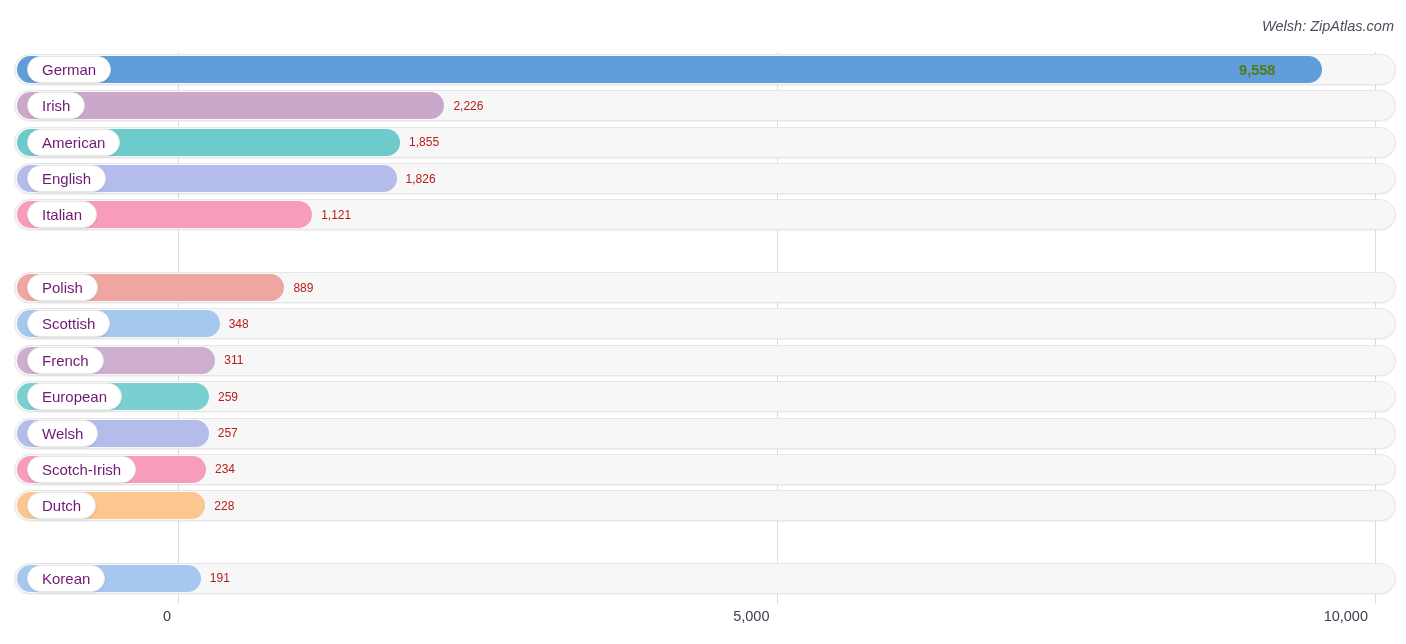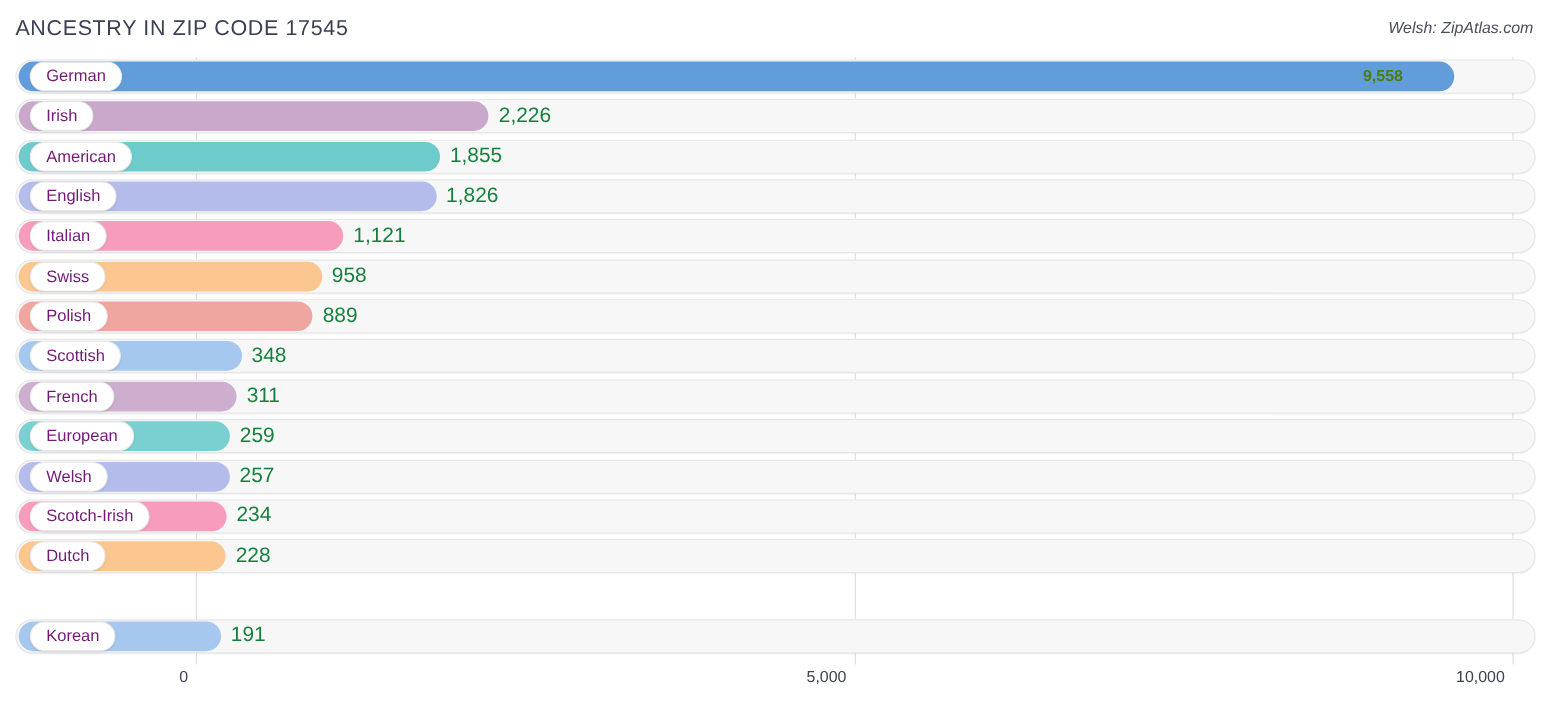--- a/index.html
+++ b/index.html
@@ -114,22 +114,22 @@
     color: #701a75;
     line-height: 1;
   }
 
   .value-out {
     position: absolute;
     top: 0;
     height: 31px;
     display: flex;
     align-items: center;
-    font-size: 19px;
-    color: #15803d;
+    font-size: 12px;
+    color: #b91c1c;
     white-space: nowrap;
   }
   .value-in {
     position: absolute;
     top: 0;
     height: 31px;
     display: flex;
     align-items: center;
     font-size: 14.5px;
     font-weight: bold;
@@ -151,21 +151,20 @@
     font-size: 14.5px;
     color: #3c4250;
     transform: translateX(-100%);
     white-space: nowrap;
   }
 </style>
 </head>
 <body>
 
 <div id="header">
-  <div id="chart-title">ANCESTRY IN ZIP CODE 17545</div>
   <div id="source-label">Welsh: ZipAtlas.com</div>
 </div>
 
 <div id="plot">
   <div id="gridlines">
       <div class="gridline" style="left: 178px;"></div>
       <div class="gridline" style="left: 776.5px;"></div>
       <div class="gridline" style="left: 1375px;"></div>
     </div>
   <div id="rows">
@@ -202,28 +201,20 @@
         <div class="value-out" style="left: 391.572px;">1,826</div>
       </div>
       <div class="row" style="top: 147.4px;">
         <div class="track"></div>
         <div class="bar" style="width: 295.184px; background: rgb(248, 156, 190);"></div>
         <div class="pill">
           <span class="pill-text">Italian</span>
         </div>
         <div class="value-out" style="left: 307.184px;">1,121</div>
       </div>
-      <div class="row" style="top: 183.75px;">
-        <div class="track"></div>
-        <div class="bar" style="width: 275.673px; background: rgb(251, 198, 143);"></div>
-        <div class="pill">
-          <span class="pill-text">Swiss</span>
-        </div>
-        <div class="value-out" style="left: 287.673px;">958</div>
-      </div>
       <div class="row" style="top: 220.1px;">
         <div class="track"></div>
         <div class="bar" style="width: 267.413px; background: rgb(239, 166, 160);"></div>
         <div class="pill">
           <span class="pill-text">Polish</span>
         </div>
         <div class="value-out" style="left: 279.413px;">889</div>
       </div>
       <div class="row" style="top: 256.45px;">
         <div class="track"></div>

